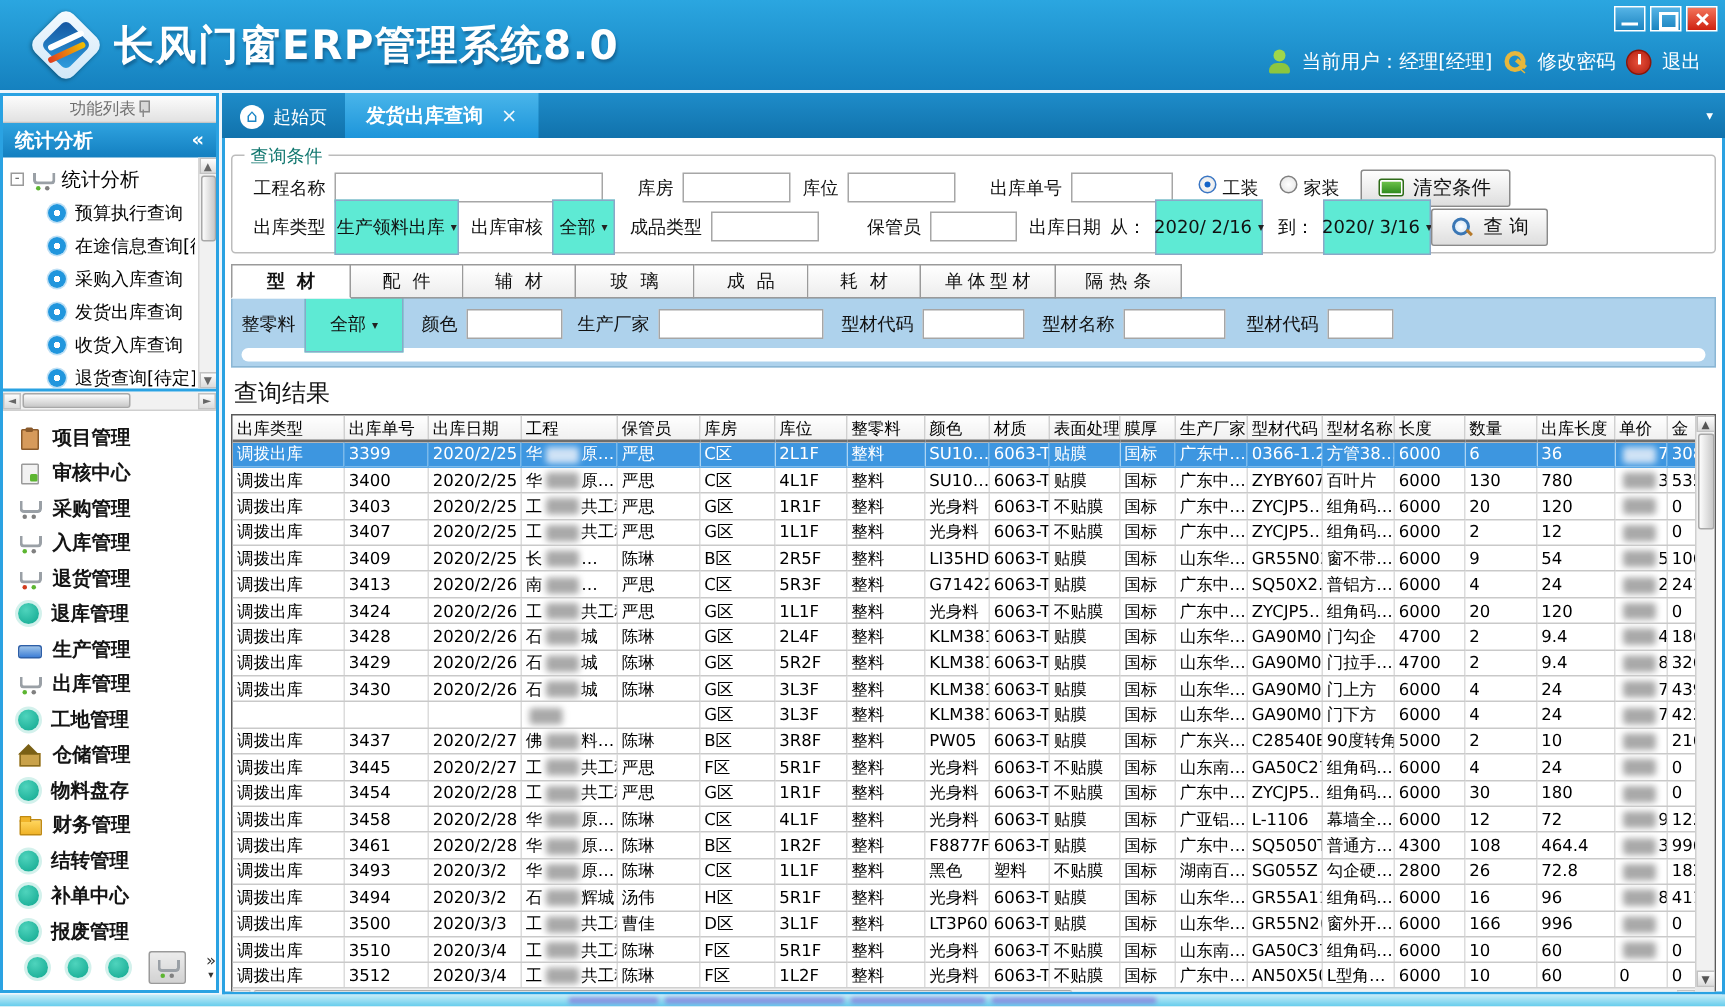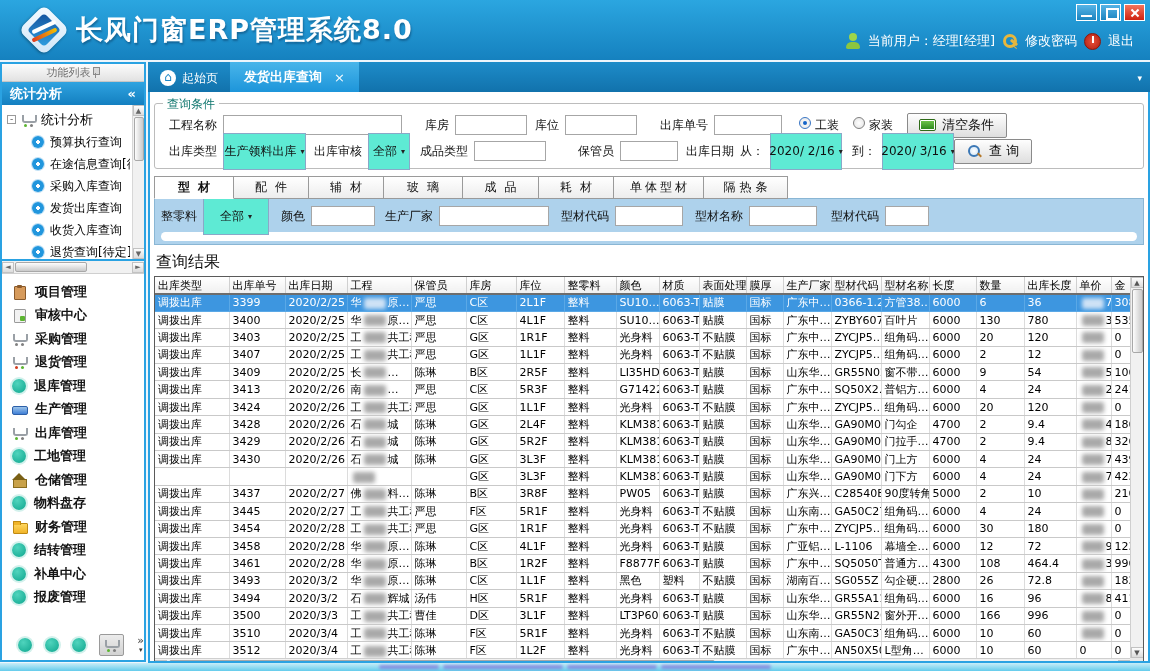--- a/index.html
+++ b/index.html
@@ -226,20 +226,24 @@
           <span class="mi-icon clipboard-icon"></span>
           <span>项目管理</span>
         </div>
         <div class="menu-item">
           <span class="mi-icon note-icon"></span>
           <span>审核中心</span>
         </div>
         <div class="menu-item">
           <span class="mi-icon cart-icon"></span>
           <span>采购管理</span>
+        </div>
+        <div class="menu-item">
+          <span class="mi-icon cart-green-icon"></span>
+          <span>入库管理</span>
         </div>
         <div class="menu-item">
           <span class="mi-icon cart-red-icon"></span>
           <span>退货管理</span>
         </div>
         <div class="menu-item">
           <span class="mi-icon dot-icon"></span>
           <span>退库管理</span>
         </div>
         <div class="menu-item">

